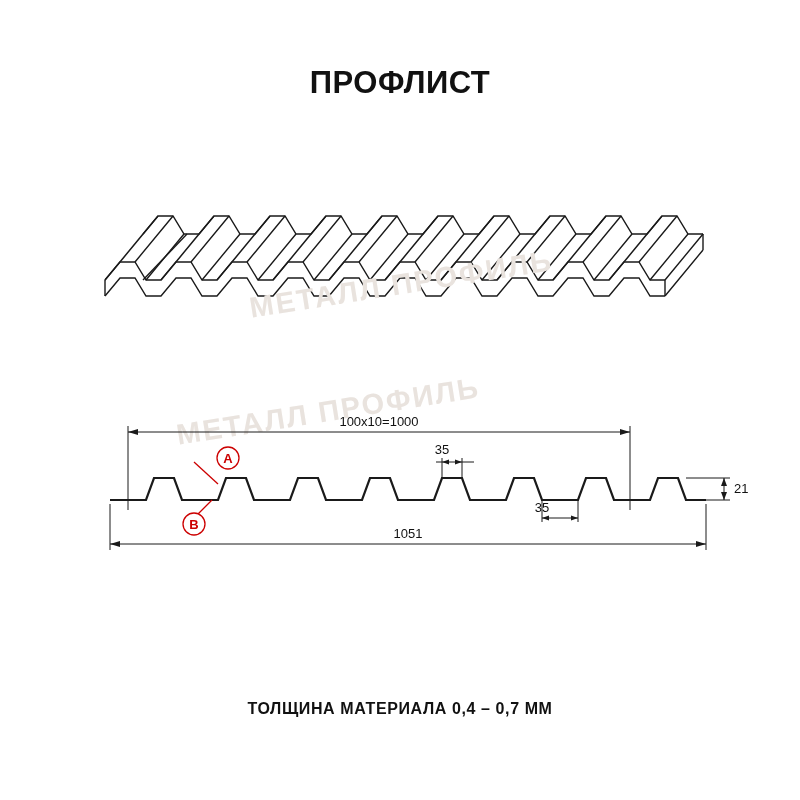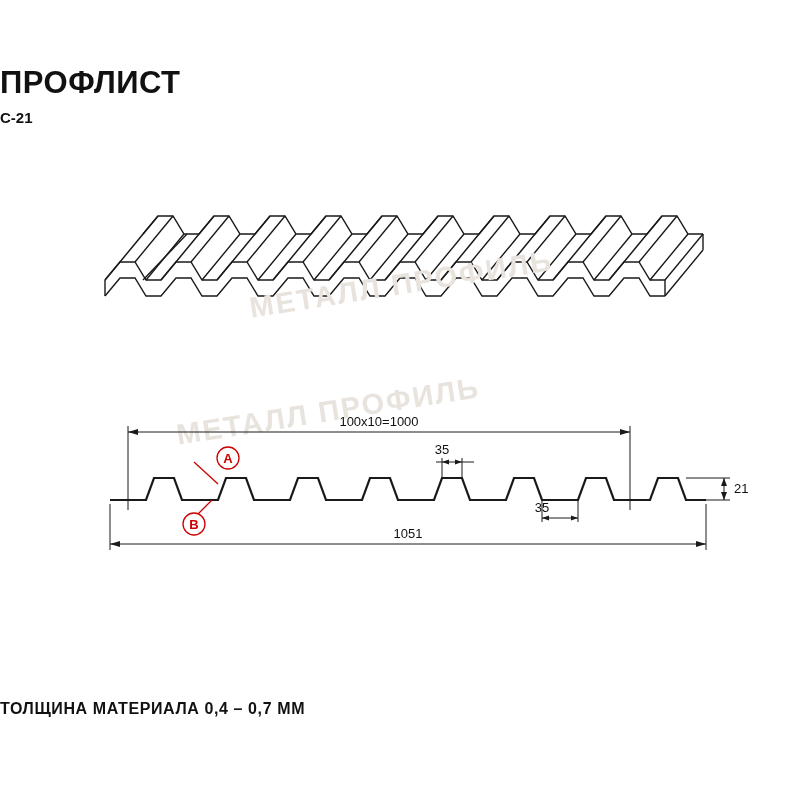--- a/index.html
+++ b/index.html
@@ -18,21 +18,21 @@
   .page {
     position: relative;
     width: 800px;
     height: 800px;
   }
   .title-block {
     position: absolute;
     top: 66px;
     left: 0;
     width: 800px;
-    text-align: left;
+    text-align: center;
   }
   .title {
     font-size: 31px;
     font-weight: bold;
     letter-spacing: 0.5px;
     color: #111111;
     line-height: 1.1;
   }
   .subtitle {
     margin-top: 9px;
@@ -53,20 +53,21 @@
     left: 70px;
     width: 680px;
     height: 160px;
     text-decoration: underline;
   }
   .footer {
     position: absolute;
     top: 700px;
     left: 0;
     width: 800px;
+    text-align: center;
     font-size: 16px;
     font-weight: bold;
     letter-spacing: 0.6px;
     color: #111111;
   }
   .wm {
     position: absolute;
     pointer-events: none;
     color: #e9e3de;
     font-weight: bold;
@@ -105,21 +106,20 @@
   .callout-circle { stroke: #cc0000; stroke-width: 1.3; fill: #ffffff; }
   .callout-line { stroke: #cc0000; stroke-width: 1.3; fill: none; }
 </style>
 </head>
 <body>
 
 <div class="page">
 
   <div class="title-block">
     <div class="title">ПРОФЛИСТ</div>
-    <div class="subtitle">С-21</div>
   </div>
 
   <div class="iso-wrap">
     <svg width="620" height="160" viewBox="0 0 620 160">
       <g class="ln med">
 
         <path d="M 48 112 L 92 66"></path>
 
         <path d="M 10 112
                  L 25 94 L 40 94 L 51 112 L 66 112

